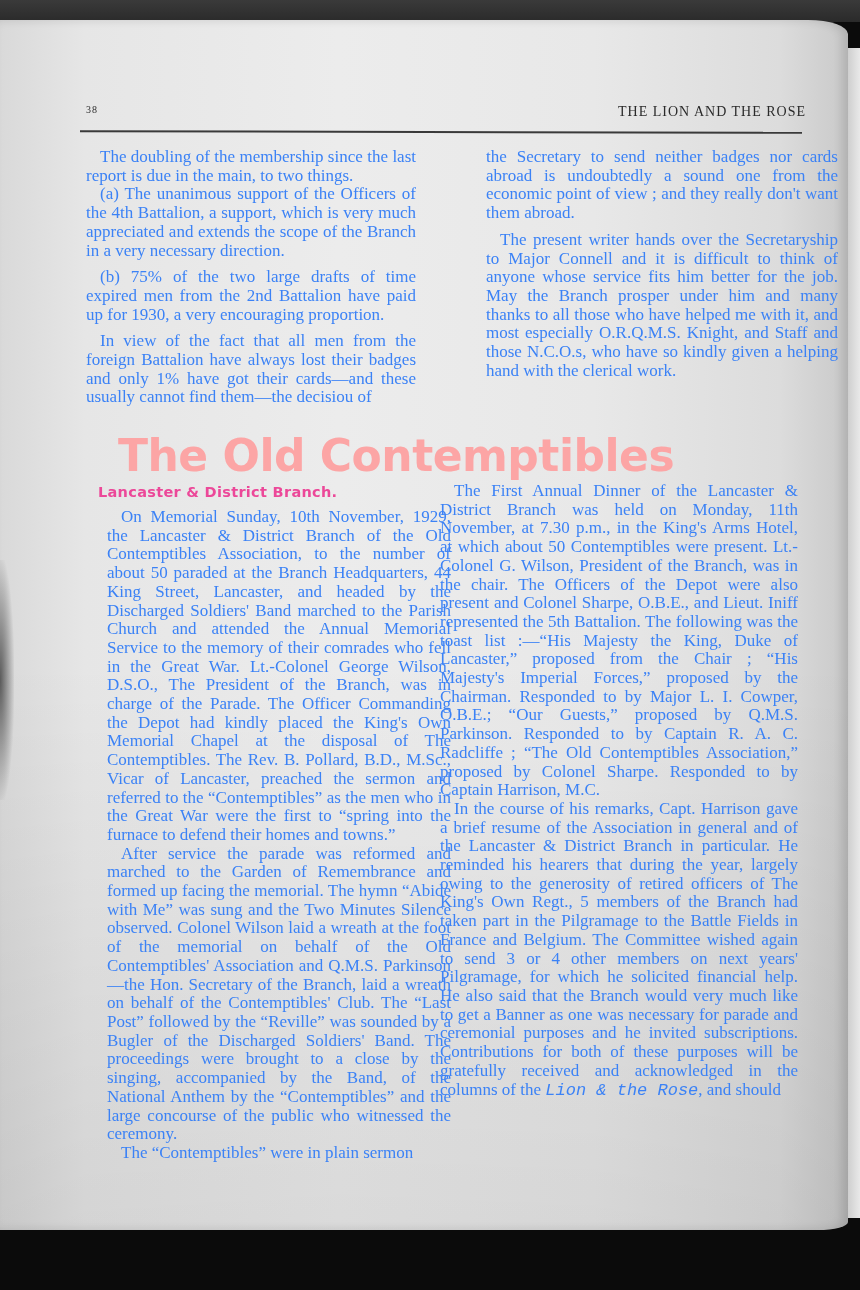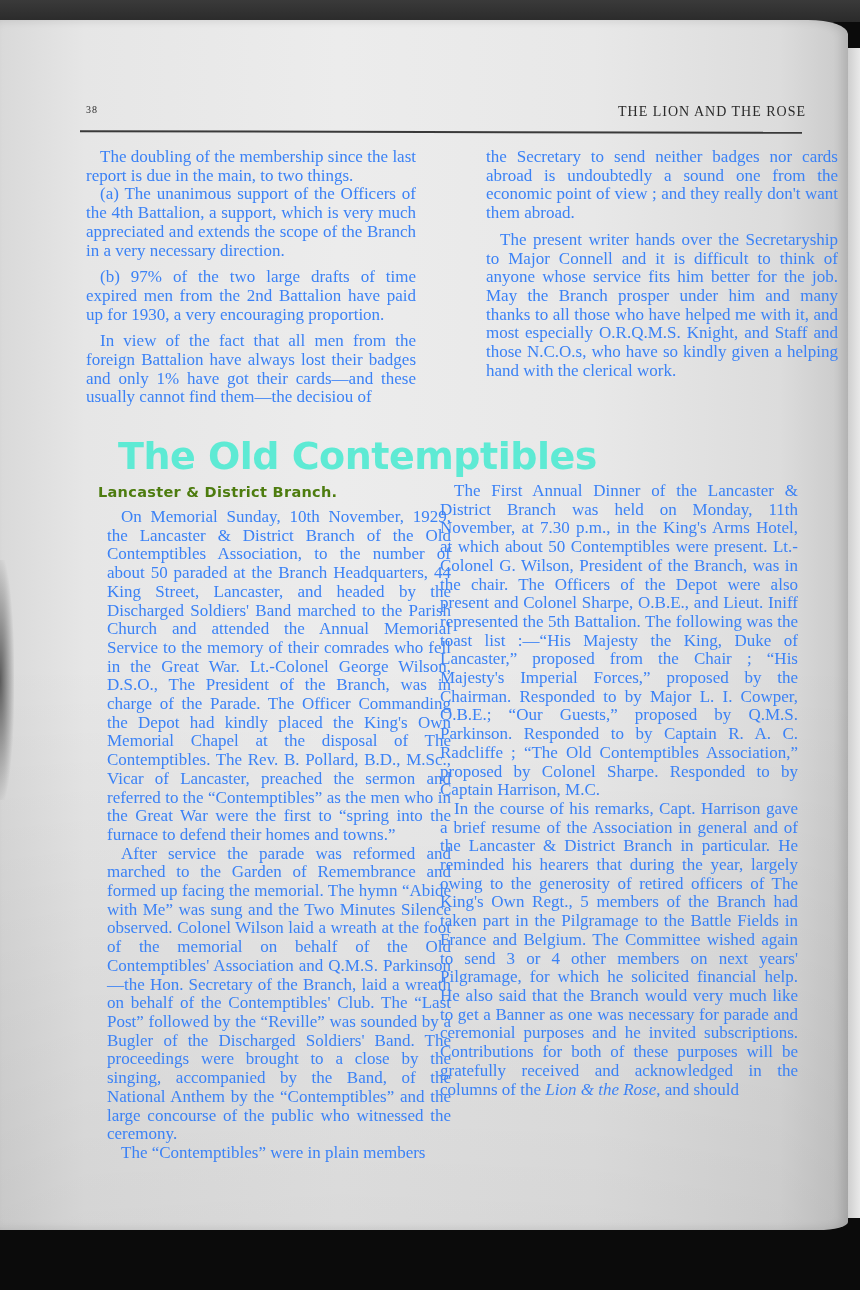--- a/index.html
+++ b/index.html
@@ -51,29 +51,29 @@
   .col p { margin: 0; text-indent: 14px; }
   .col p.noindent { text-indent: 0; }
   .col p.gap { margin-top: 8px; }
   .col-tl { left: 86px; top: 148px; width: 330px; }
   .col-tr { left: 438px; top: 148px; width: 352px; margin-left: 48px; }
   .col-bl { left: 72px; top: 508px; width: 344px; margin-left: 35px; }
   .col-br { left: 440px; top: 482px; width: 358px; }
   .big-title {
     position: absolute; left: 118px; top: 428px; width: 620px;
     font-family: "DejaVu Sans", "Liberation Sans", sans-serif;
-    font-weight: bold; font-size: 38px; letter-spacing: -0.5px;
-    color: #5eead4; white-space: nowrap; line-height: 56px;
+    font-weight: bold; font-size: 44px; letter-spacing: -0.5px;
+    color: #fca5a5; white-space: nowrap; line-height: 56px;
   }
   .subhead {
     position: absolute; left: 98px; top: 484px;
     font-family: "DejaVu Sans", "Liberation Sans", sans-serif;
-    font-weight: bold; font-size: 14.5px; color: #4d7c0f; letter-spacing: 0.3px;
+    font-weight: bold; font-size: 14.5px; color: #ec4899; letter-spacing: 0.3px;
   }
-  .italic { font-style: italic; }
+  .italic { font-style: italic; font-family: Liberation Mono, monospace; }
 </style>
 </head>
 <body>
 
 <div class="top-shadow"></div>
 
 <div class="page">
   <div class="page-lower"></div>
 </div>
 <div class="right-edge"></div>
@@ -81,35 +81,35 @@
 
 <div class="header">
   <span class="page-number">38</span>
   <span class="running-title">THE LION AND THE ROSE</span>
 </div>
 <div class="header-rule"></div>
 
 <div class="col col-tl">
   <p>The doubling of the membership since the last report is due in the main, to two things.</p>
   <p>(a)  The unanimous support of the Officers of the 4th Battalion, a support, which is very much appreciated and extends the scope of the Branch in a very necessary direction.</p>
-  <p class="gap">(b)  97% of the two large drafts of time expired men from the 2nd Battalion have paid up for 1930, a very encouraging proportion.</p>
+  <p class="gap">(b)  75% of the two large drafts of time expired men from the 2nd Battalion have paid up for 1930, a very encouraging proportion.</p>
   <p class="gap">In view of the fact that all men from the foreign Battalion have always lost their badges and only 1% have got their cards—and these usually cannot find them—the decisiou of</p>
 </div>
 
 <div class="col col-tr">
   <p class="noindent">the Secretary to send neither badges nor cards abroad is undoubtedly a sound one from the economic point of view ; and they really don't want them abroad.</p>
   <p class="gap">The present writer hands over the Secretaryship to Major Connell and it is difficult to think of anyone whose service fits him better for the job. May the Branch prosper under him and many thanks to all those who have helped me with it, and most especially O.R.Q.M.S. Knight, and Staff and those N.C.O.s, who have so kindly given a helping hand with the clerical work.</p>
 </div>
 
 <div class="big-title">The Old Contemptibles</div>
 
 <div class="subhead">Lancaster &amp; District Branch.</div>
 
 <div class="col col-bl">
   <p>On Memorial Sunday, 10th November, 1929, the Lancaster &amp; District Branch of the Old Contemptibles Association, to the number of about 50 paraded at the Branch Headquarters, 44 King Street, Lancaster, and headed by the Discharged Soldiers' Band marched to the Parish Church and attended the Annual Memorial Service to the memory of their comrades who fell in the Great War. Lt.-Colonel George Wilson, D.S.O., The President of the Branch, was in charge of the Parade.  The Officer Commanding the Depot had kindly placed the King's Own Memorial Chapel at the disposal of The Contemptibles. The Rev. B. Pollard, B.D., M.Sc., Vicar of Lancaster, preached the sermon and referred to the “Contemptibles” as the men who in the Great War were the first to “spring into the furnace to defend their homes and towns.”</p>
   <p>After service the parade was reformed and marched to the Garden of Remembrance and formed up facing the memorial.  The hymn “Abide with Me” was sung and the Two Minutes Silence observed.  Colonel Wilson laid a wreath at the foot of the memorial on behalf of the Old Contemptibles' Association and Q.M.S. Parkinson—the Hon. Secretary of the Branch, laid a wreath on behalf of the Contemptibles' Club.  The “Last Post” followed by the “Reville” was sounded by a Bugler of the Discharged Soldiers' Band.  The proceedings were brought to a close by the singing, accompanied by the Band, of the National Anthem by the “Contemptibles” and the large concourse of the public who witnessed the ceremony.</p>
-  <p>The “Contemptibles” were in plain members</p>
+  <p>The “Contemptibles” were in plain sermon</p>
 </div>
 
 <div class="col col-br">
   <p>The First Annual Dinner of the Lancaster &amp; District Branch was held on Monday, 11th November, at 7.30 p.m., in the King's Arms Hotel, at which about 50 Contemptibles were present.  Lt.-Colonel G. Wilson, President of the Branch, was in the chair. The Officers of the Depot were also present and Colonel Sharpe, O.B.E., and Lieut. Iniff represented the 5th Battalion.  The following was the toast list :—“His Majesty the King, Duke of Lancaster,” proposed from the Chair ;  “His Majesty's Imperial Forces,” proposed by the Chairman.  Responded to by Major L. I. Cowper, O.B.E.; “Our Guests,” proposed by Q.M.S. Parkinson.  Responded to by Captain R. A. C. Radcliffe ;  “The Old Contemptibles Association,” proposed by Colonel Sharpe.  Responded to by Captain Harrison, M.C.</p>
   <p><span>In the course of his remarks, Capt. Harrison gave a brief resume of the Association in general and of the Lancaster &amp; District Branch in particular.  He reminded his hearers that during the year, largely owing to the generosity of retired officers of The King's Own Regt., 5 members of the Branch had taken part in the Pilgramage to the Battle Fields in France and Belgium.  The Committee wished again to send 3 or 4 other members on next years' Pilgramage, for which he solicited financial help.  He also said that the Branch would very much like to get a Banner as one was necessary for parade and ceremonial purposes and he invited subscriptions.  Contributions for both of these purposes will be gratefully received and acknowledged in the columns of the </span><span class="italic">Lion &amp; the Rose</span><span>, and should</span></p>
 </div>
 
 </body></html>

